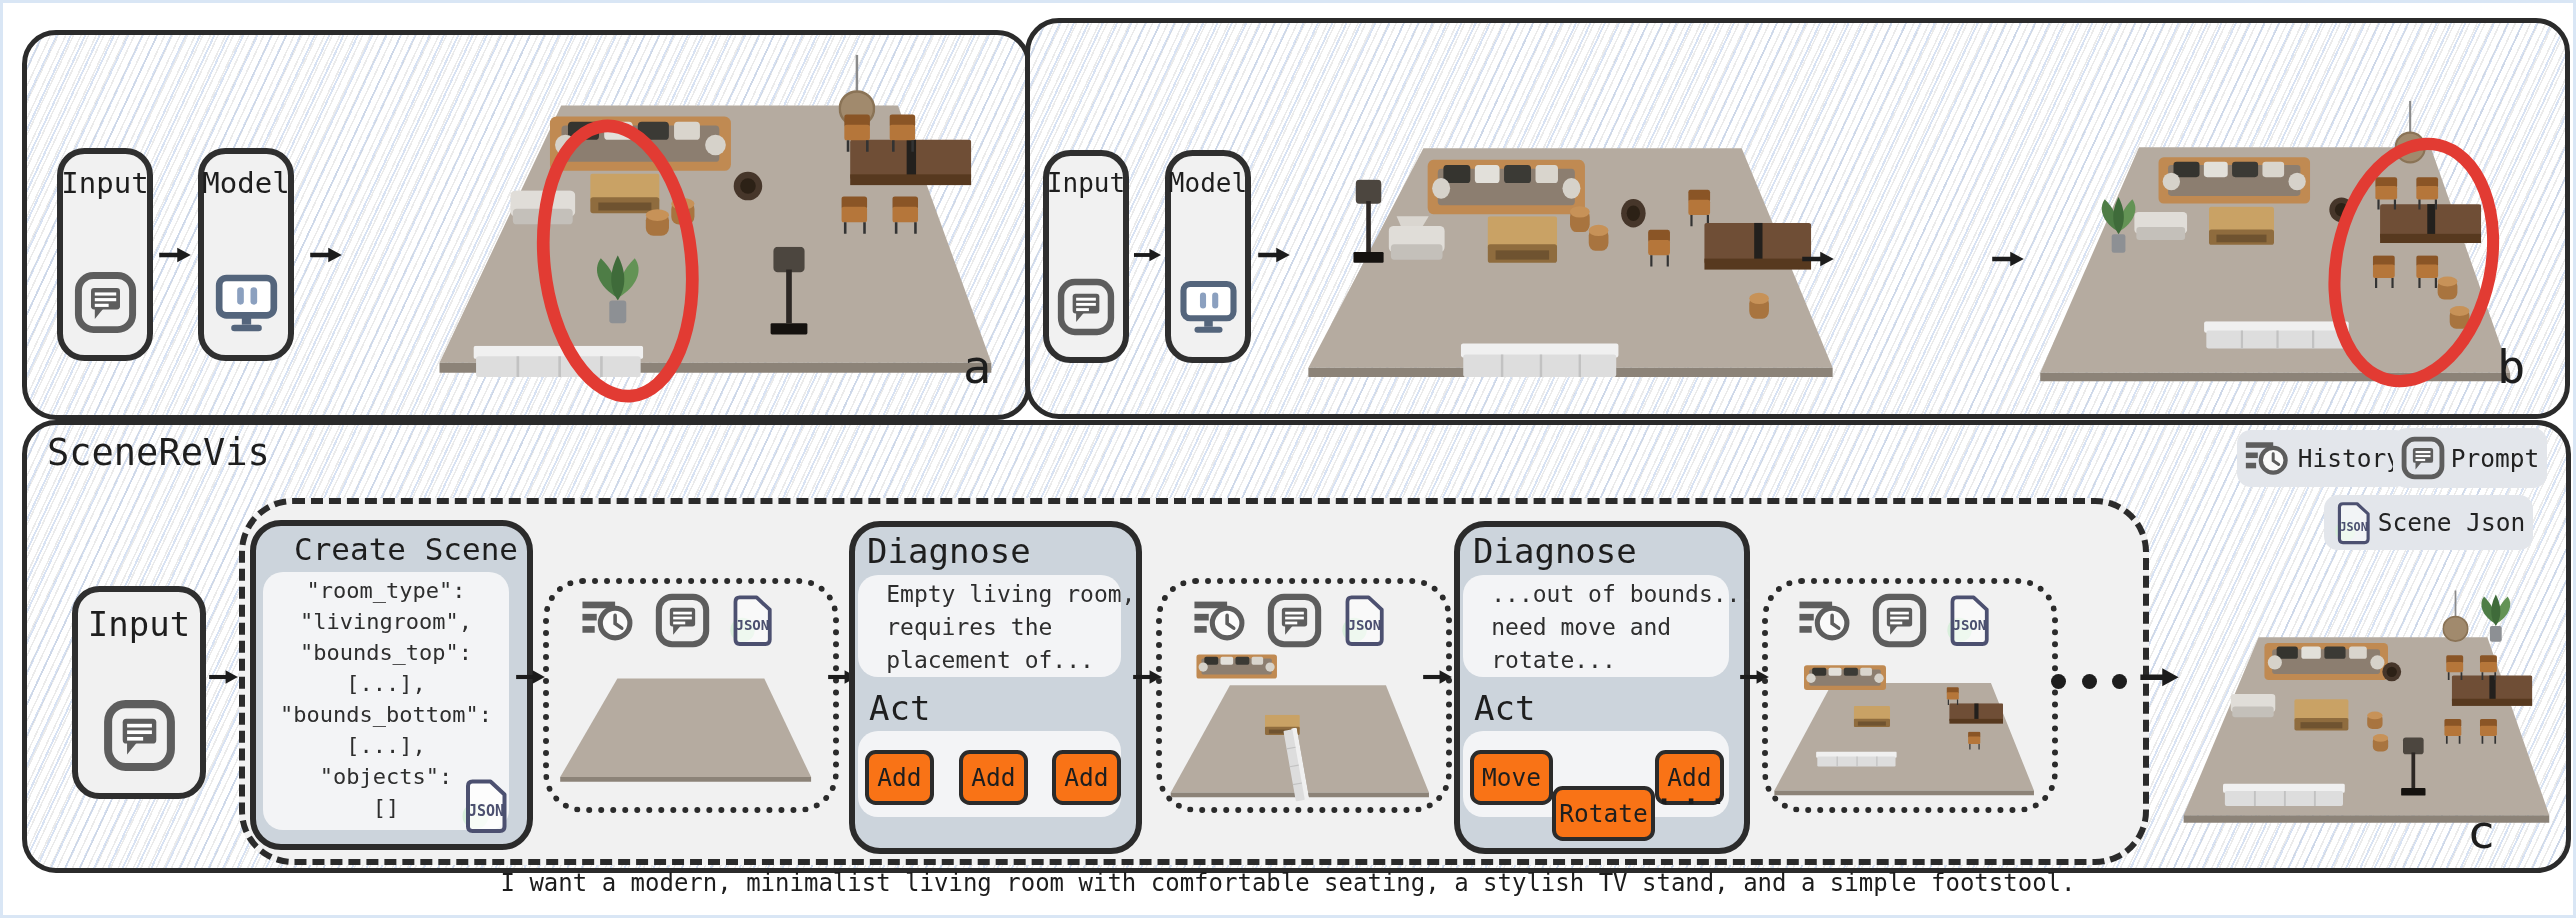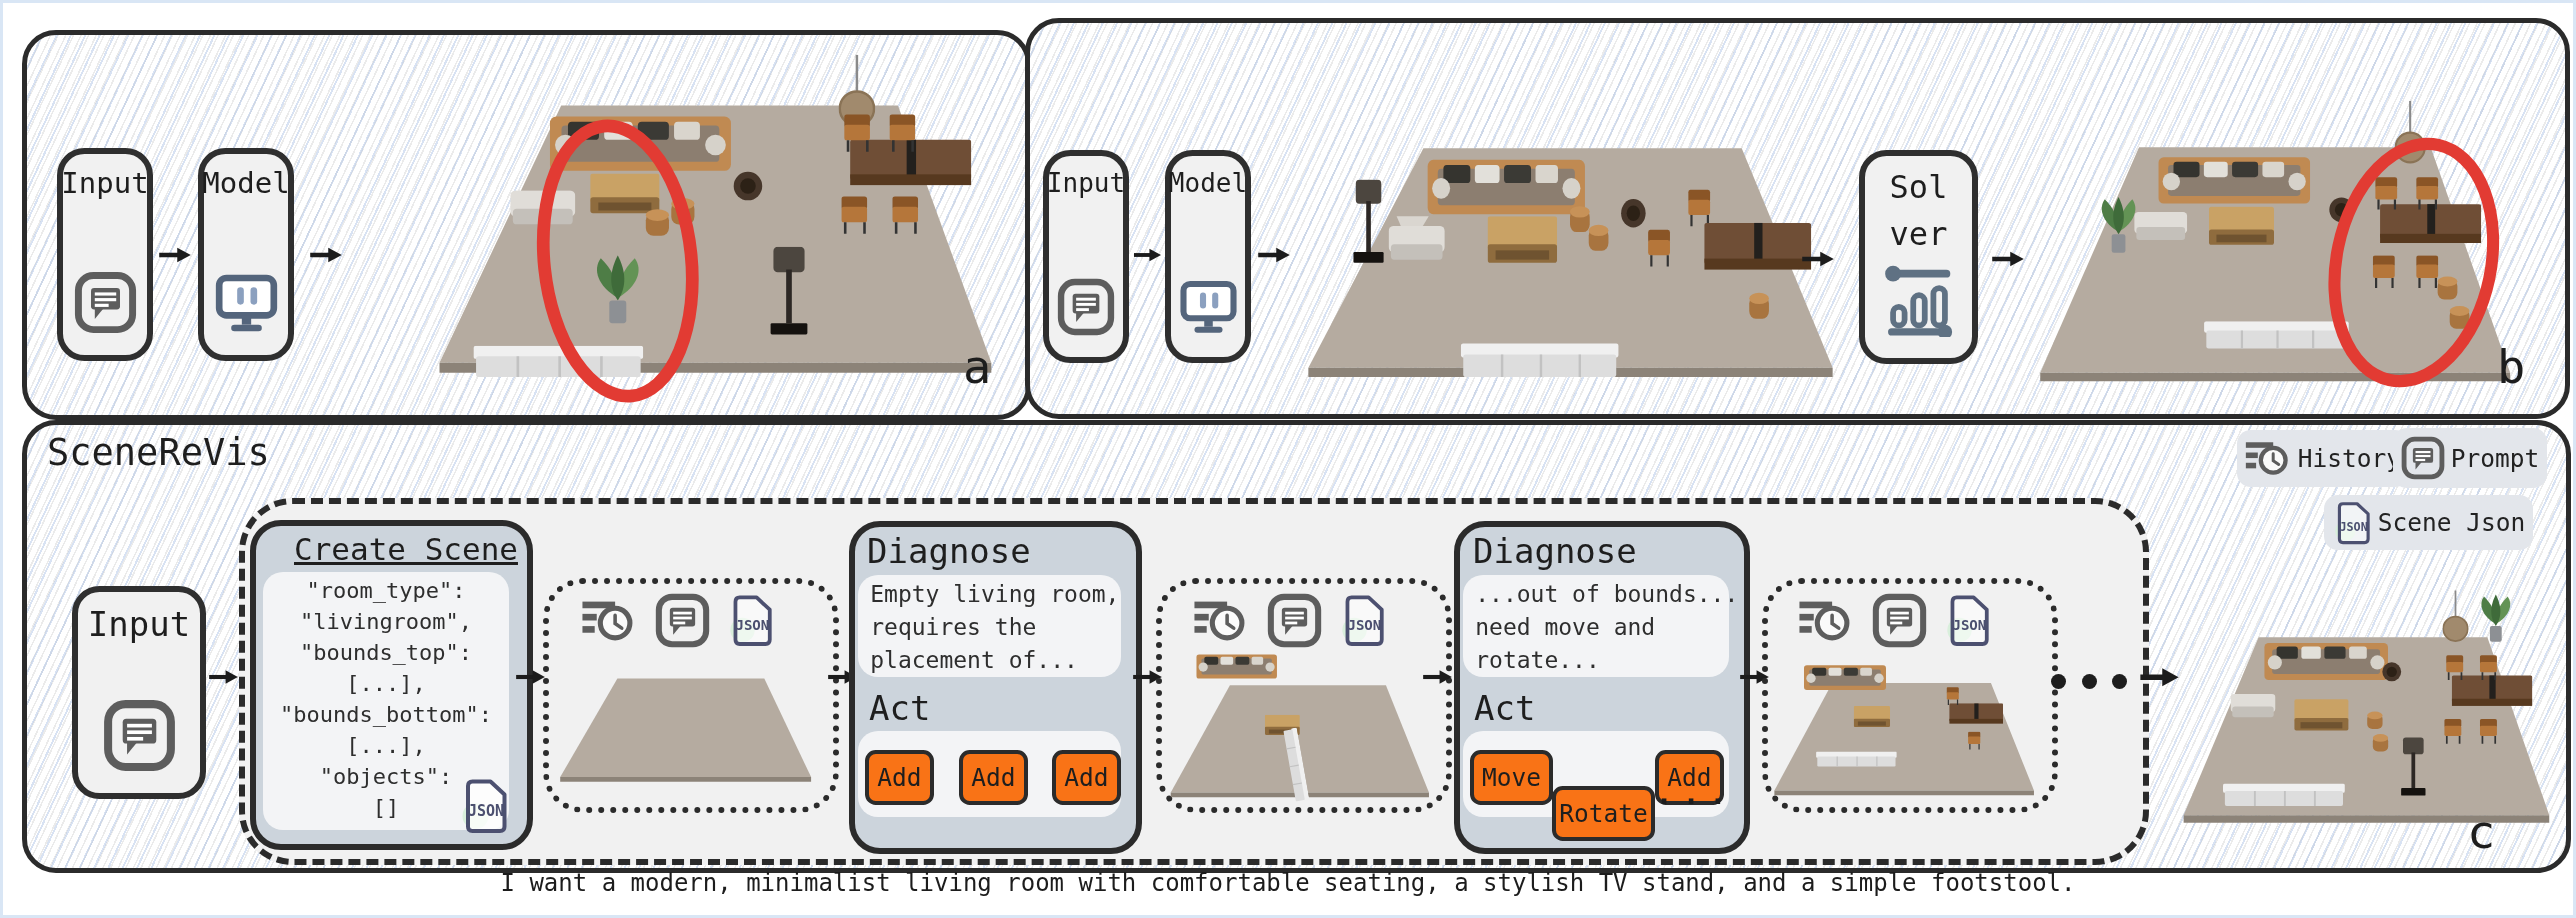--- a/index.html
+++ b/index.html
@@ -17,21 +17,21 @@
            display:flex;flex-direction:column;align-items:center;justify-content:space-between;
            padding:12.2px 3.1px 21.4px;box-sizing:border-box;}
   .pillbox .lbl{white-space:nowrap;color:#1e1e1e;}
   .arrow{position:absolute;width:34px;height:20px;}
   .dashedbox{position:absolute;border:6.9px dashed #2b2b2b;border-radius:54px;background:#f1f1f1;}
   .dottedbox{position:absolute;border:6.1px dotted #2b2b2b;border-radius:40px;}
   .node{position:absolute;background:#ccd4dc;border:6.1px solid #2b2b2b;border-radius:31px;}
   .whitebox{position:absolute;background:#f3f4f6;border-radius:20px;}
   .sectitle{position:absolute;font-size:34px;color:#1e1e1e;white-space:nowrap;}
   .codeline{font-size:22px;line-height:31px;text-align:center;color:#2e2e2e;white-space:nowrap;}
-  .diagline{font-size:23px;line-height:33px;color:#2e2e2e;white-space:nowrap;}
+  .diagline{font-size:23px;line-height:33px;color:#2e2e2e;white-space:nowrap;margin-left:16px;}
   .btn{position:absolute;background:#f97316;border:4.6px solid #2b2b2b;border-radius:10.7px;
        display:flex;align-items:center;justify-content:center;font-size:24.5px;color:#1e1e1e;}
   .legend-pill{position:absolute;background:#e3e6eb;border-radius:13.8px;display:flex;
        align-items:center;gap:6.1px;padding:4.6px 7.6px;font-size:24.5px;box-sizing:border-box;white-space:nowrap;}
   .scene{position:absolute;}
   .mini-icons{position:absolute;display:flex;align-items:center;gap:17px;}
   .caption{position:absolute;left:0;right:0;top:866px;text-align:center;font-size:24px;color:#1c1c1c;white-space:nowrap;}
   .dots3{position:absolute;display:flex;gap:15.3px;}
   .dots3 i{width:15.3px;height:15.3px;border-radius:50%;background:#1d1d1d;display:block;}
   .btn-more{position:absolute;font-size:37px;letter-spacing:4.6px;color:#1d1d1d;line-height:15.3px;}
@@ -220,27 +220,20 @@
     <use href="#s-chair" x="258" y="82" width="18" height="26"></use>
     <use href="#s-chair" x="288" y="56" width="18" height="26"></use>
     <use href="#s-dtable" x="300" y="78" width="80" height="36"></use>
     <use href="#s-stool" x="332" y="122" width="18" height="20"></use>
     <use href="#s-tv" x="118" y="156" width="118" height="24"></use>
   </svg>
 
   <svg class="arrow" style="left:1798px;top:246px;" viewBox="0 0 44 26" width="34" height="20">
       <use href="#arrow-right"></use>
     </svg>
-  <div class="pillbox" style="left:1856px;top:147px;width:119px;height:214px;padding-top:15.3px;">
-    <span class="lbl" style="font-size:32px;line-height:1.05;">Sol</span>
-    <span class="lbl" style="font-size:32px;line-height:1.05;">ver</span>
-    <svg width="72" height="72" viewBox="0 0 94 94">
-        <use href="#icon-solver"></use>
-      </svg>
-  </div>
   <svg class="arrow" style="left:1988px;top:246px;" viewBox="0 0 44 26" width="34" height="20">
       <use href="#arrow-right"></use>
     </svg>
 
   <svg class="scene" style="left:2030px;top:88px;" width="482" height="321" viewBox="0 0 400 262" preserveAspectRatio="none">
     <polygon points="88,46 330,46 396,230 6,230" fill="#b5aba0"></polygon>
     <polygon points="6,230 396,230 396,237 6,237" fill="#8c8378"></polygon>
     <use href="#s-pendant" x="300" y="8" width="26" height="52"></use>
     <use href="#s-plant" x="52" y="86" width="38" height="58"></use>
     <use href="#s-bench" x="84" y="98" width="44" height="26"></use>
@@ -289,21 +282,21 @@
         <use href="#icon-bubble"></use>
       </svg>
   </div>
   <svg class="arrow" style="left:205px;top:664px;width:31px;" viewBox="0 0 40 26" width="31" height="20">
       <use href="#arrow-right"></use>
     </svg>
 
   <div class="dashedbox" style="left:236px;top:495px;width:1898px;height:355px;"></div>
 
   <div class="node" style="left:247px;top:517px;width:271px;height:318px;"></div>
-  <div class="sectitle" style="left:291px;top:528px;font-size:31px;text-decoration:underline;">Create Scene</div>
+  <div class="sectitle" style="left:291px;top:528px;font-size:31px;">Create Scene</div>
   <div class="whitebox" style="left:260px;top:569px;width:246px;height:255px;padding-top:3.1px;">
     <div class="codeline">"room_type":</div>
     <div class="codeline">"livingroom",</div>
     <div class="codeline">"bounds_top":</div>
     <div class="codeline">[...],</div>
     <div class="codeline">"bounds_bottom":</div>
     <div class="codeline">[...],</div>
     <div class="codeline">"objects":</div>
     <div class="codeline">[]</div>
   </div>

